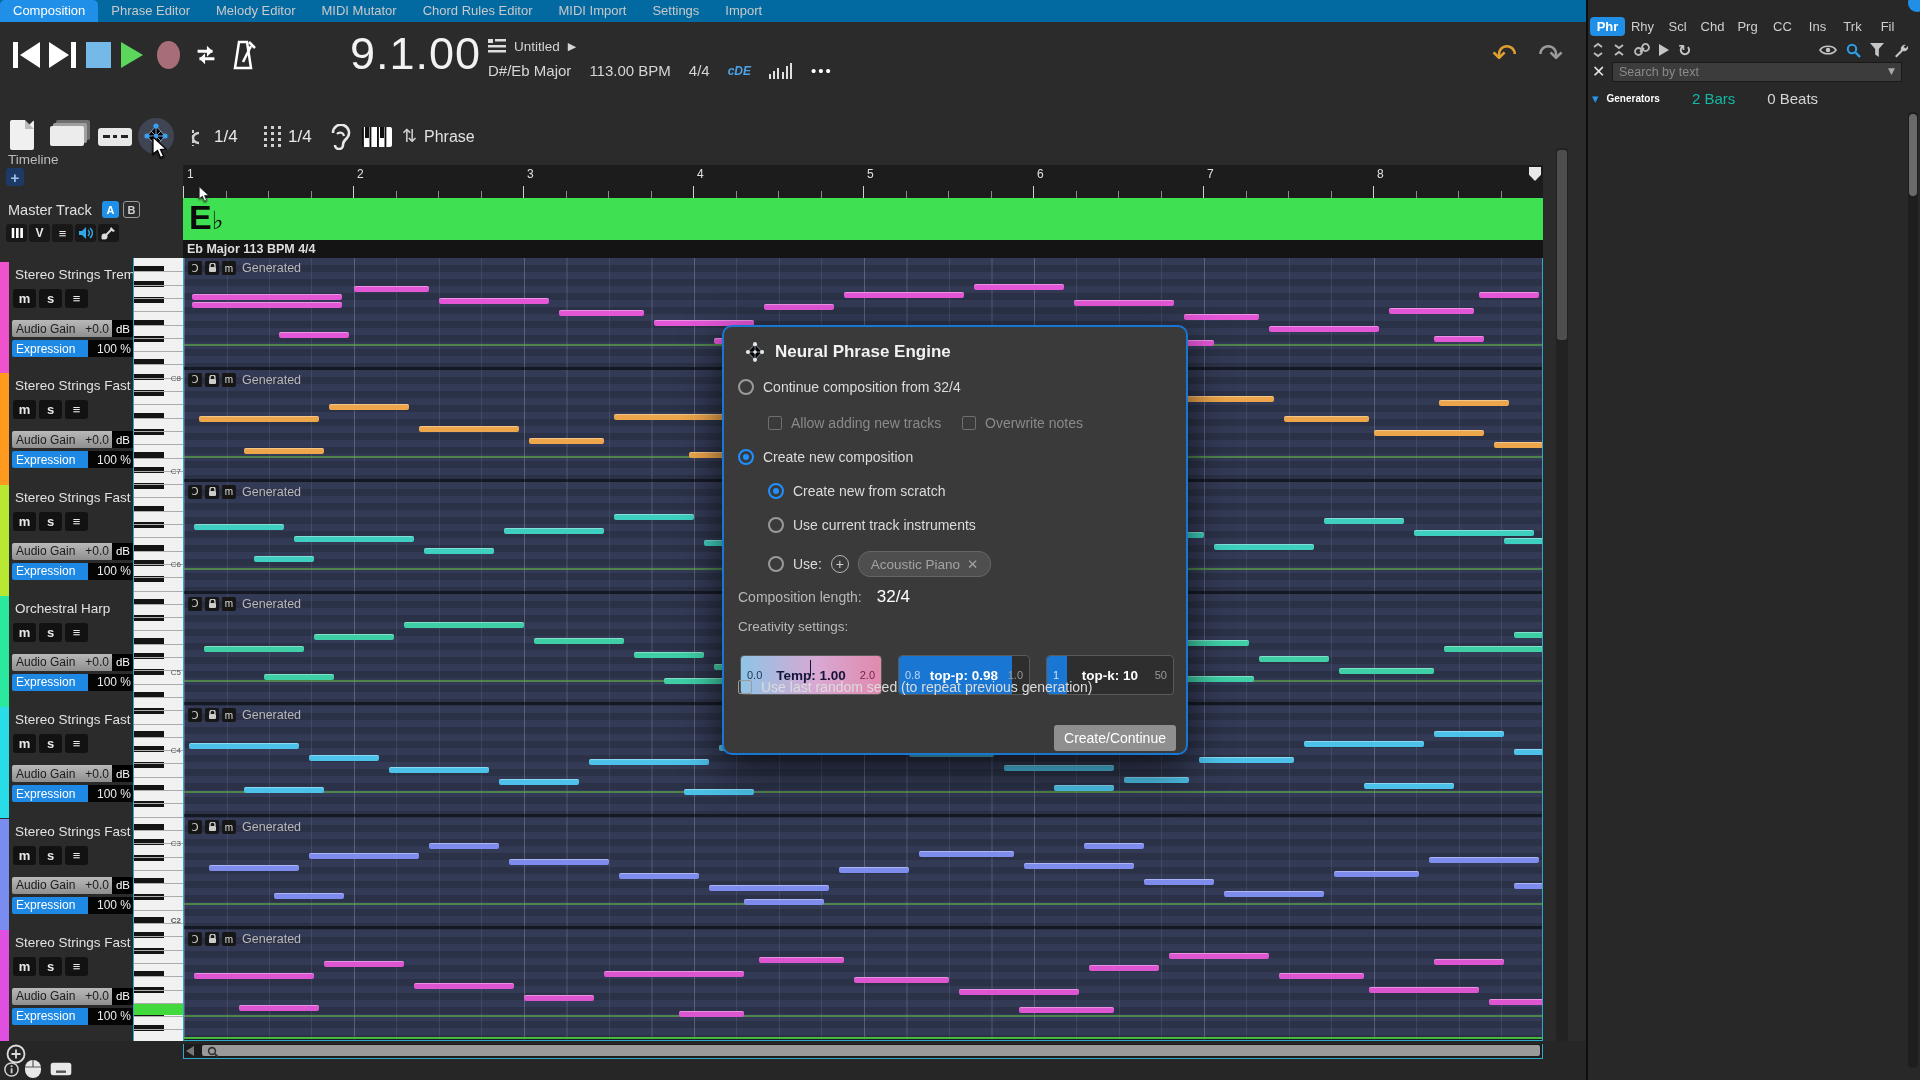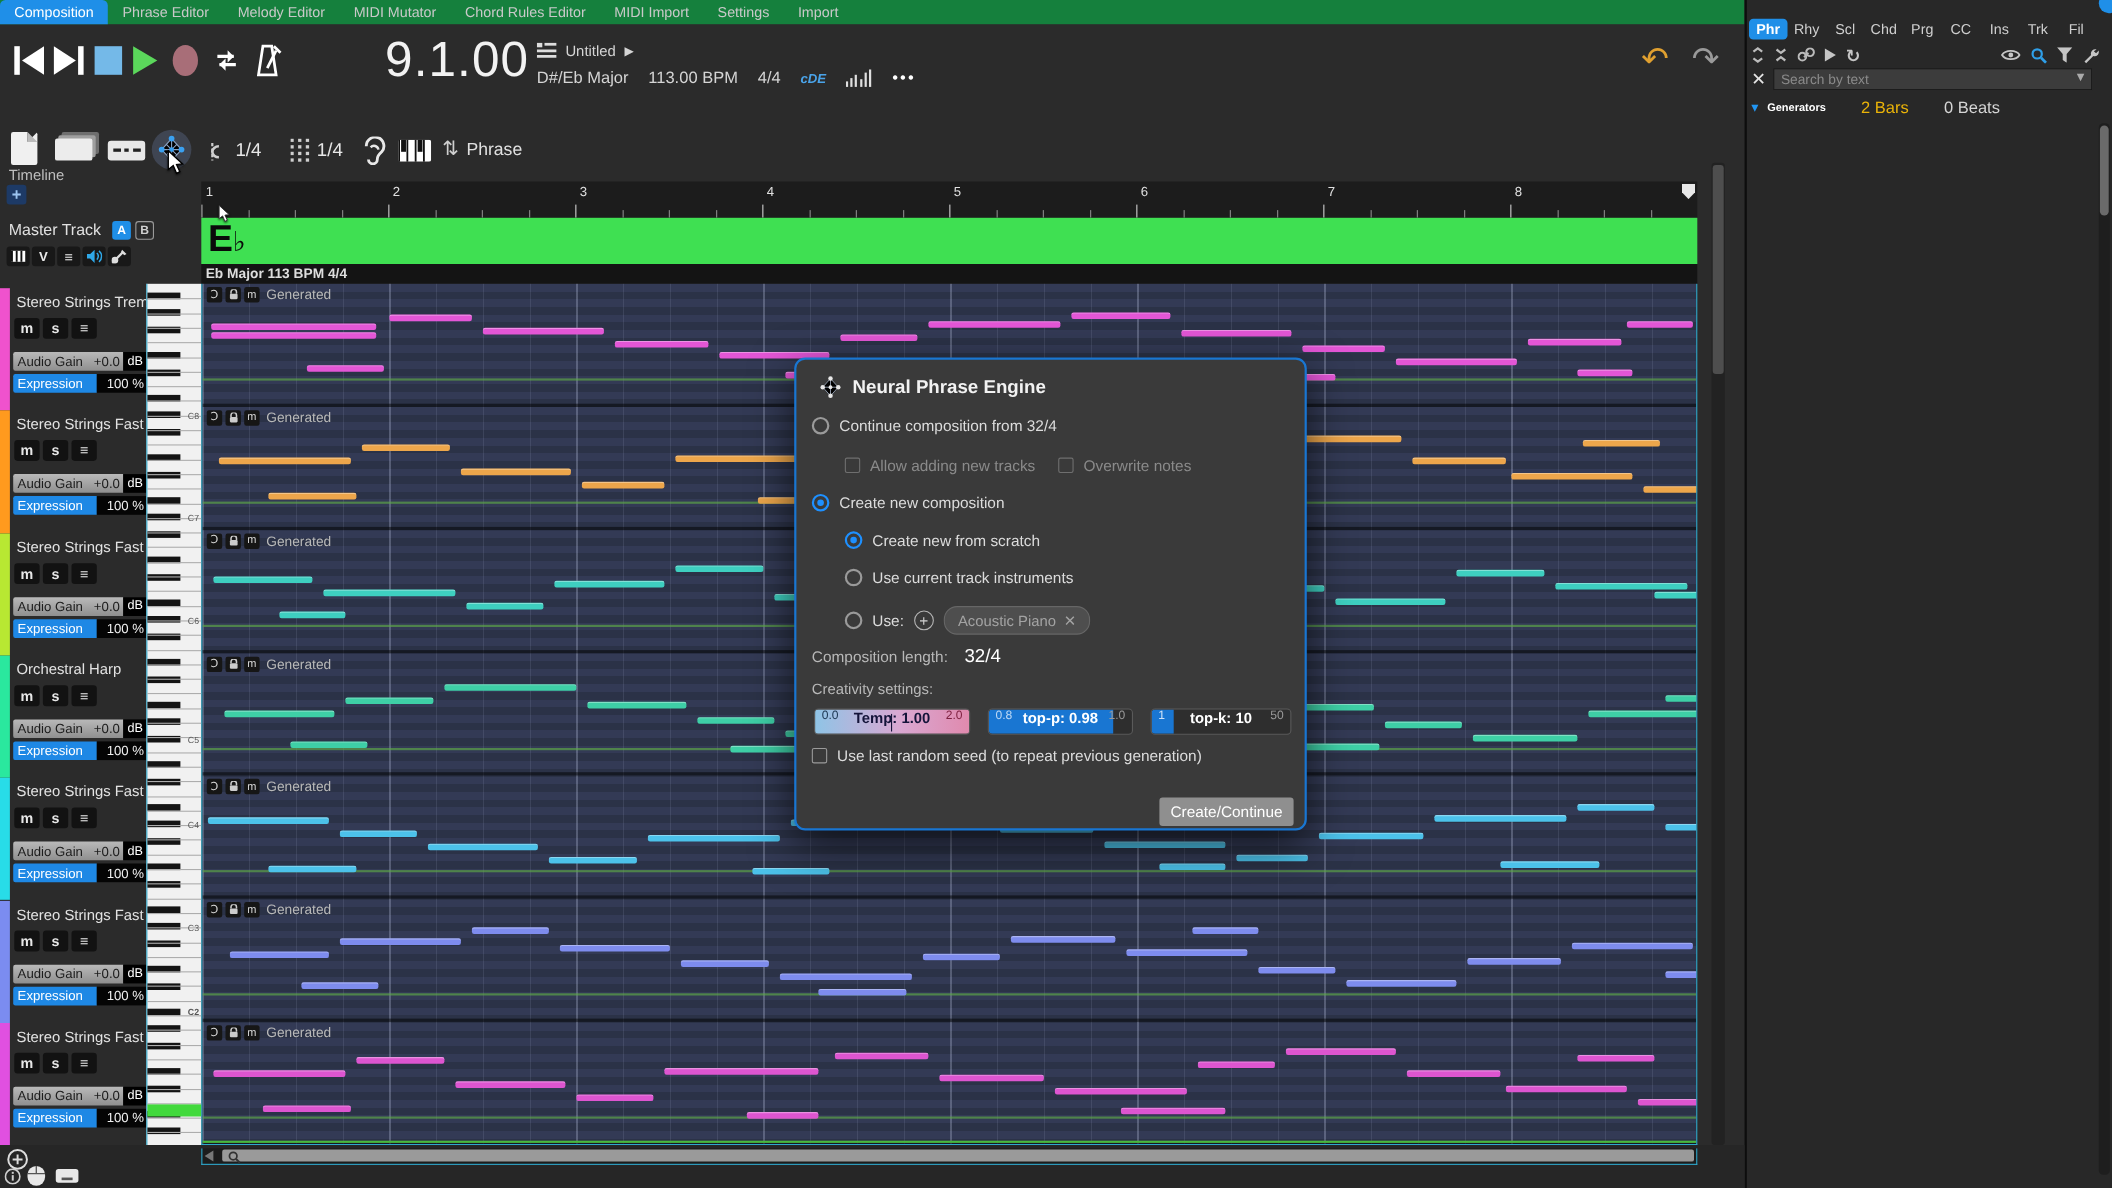--- a/index.html
+++ b/index.html
@@ -2,21 +2,21 @@
 <html><head>
 <meta charset="utf-8">
 <style>
   html,body{margin:0;padding:0;background:#111;}
   #app{position:relative;width:1920px;height:1080px;background:#2b2b2b;overflow:hidden;
        font-family:"Liberation Sans",sans-serif;color:#ddd;-webkit-font-smoothing:antialiased;}
   .abs{position:absolute;}
   .uni{font-family:"DejaVu Sans","Liberation Sans",sans-serif;}
 
   
-  .menubar{position:absolute;left:0;top:0;width:1586px;height:22px;background:#15803d;display:flex;align-items:flex-end;}
+  .menubar{position:absolute;left:0;top:0;width:1586px;height:22px;background:#0369a1;display:flex;align-items:flex-end;}
   .menu-item{font-size:13px;color:#c9c9c9;padding:3px 13px 4px;cursor:default;}
   .menu-item.active{background:#1f8fe8;color:#fff;border-radius:5px 5px 0 0;}
 
   
   .tbtn{position:absolute;top:38px;width:28px;height:34px;display:flex;align-items:center;justify-content:center;}
   .tri-r{width:0;height:0;border-top:13px solid transparent;border-bottom:13px solid transparent;border-left:22px solid #fff;}
   .bar-v{width:5px;height:26px;background:#fff;}
   .time{position:absolute;left:350px;top:28px;font-size:45px;color:#f2f2f2;letter-spacing:1px;}
   .songrow1{position:absolute;left:488px;top:38px;display:flex;align-items:center;gap:8px;font-size:13.5px;color:#d5d5d5;}
   .songrow2{position:absolute;left:488px;top:62px;display:flex;align-items:center;gap:18px;font-size:15px;color:#d5d5d5;}
@@ -83,22 +83,22 @@
   .radio{width:16px;height:16px;border:2px solid #9a9a9a;border-radius:50%;box-sizing:border-box;position:relative;flex:0 0 auto;}
   .radio.sel{border-color:#1e90ff;}
   .radio.sel::after{content:'';position:absolute;left:3px;top:3px;width:6px;height:6px;border-radius:50%;background:#1e90ff;}
   .cb{width:14px;height:14px;border:1.5px solid #9a9a9a;border-radius:2px;box-sizing:border-box;flex:0 0 auto;}
   .dim{color:#8a8a8a;}
   .cb.dim2{border-color:#6f6f6f;}
   .chip{height:24px;background:#4e4e4e;border:1px solid #666;border-radius:12px;color:#a3a3a3;font-size:13.5px;
         display:flex;align-items:center;gap:7px;padding:0 12px;}
   .pluscirc{width:18px;height:18px;border:1.5px solid #b5b5b5;border-radius:50%;color:#cfcfcf;font-size:14px;
             display:flex;align-items:center;justify-content:center;box-sizing:border-box;}
-  .slider{position:absolute;top:317px;height:24px;border-radius:4px;overflow:hidden;border:1px solid #5a5a5a;box-sizing:border-box;
-          font-size:13.5px;display:flex;}
+  .slider{position:absolute;top:328px;height:40px;border-radius:4px;overflow:hidden;border:1px solid #5a5a5a;box-sizing:border-box;
+          font-size:13.5px;display:flex;align-items:center;}
   .smin{position:absolute;left:6px;font-size:11px;}
   .smax{position:absolute;right:6px;font-size:11px;}
   .smid{width:100%;text-align:center;font-weight:bold;position:relative;}
   .dbtn{position:absolute;left:330px;top:398px;width:122px;height:26px;background:#8f8f8f;border-radius:3px;color:#fff;
         font-size:14px;display:flex;align-items:center;justify-content:center;}
 
   
   .sidebar{position:absolute;left:1586px;top:0;width:334px;height:1080px;background:#282828;border-left:2px solid #0d0d0d;box-sizing:border-box;}
   .sbtabs{position:absolute;left:2px;top:14px;width:318px;height:24px;display:flex;align-items:center;}
   .sbtab{font-size:13px;color:#cfcfcf;padding:2px 0;width:35px;text-align:center;}
@@ -946,21 +946,21 @@
         </span>
     </div>
 
     <div class="abs" style="left:4px;top:62px;font-size:16px;color:#e5e5e5">✕</div>
     <input class="sbsearch" placeholder="Search by text" style="">
     <div class="abs uni" style="left:300px;top:66px;font-size:9px;color:#aaa">▼</div>
 
     <div class="sbhdr">
       <span class="chev uni" style="font-size:13px">▾</span>
       <span style="font-size:10px;font-weight:bold;color:#fff">Generators</span>
-      <span style="font-size:15px;color:#eab308;margin-left:24px">2 Bars</span>
+      <span style="font-size:15px;color:#14b8a6;margin-left:24px">2 Bars</span>
       <span style="font-size:15px;color:#d5d5d5;margin-left:24px">0 Beats</span>
     </div>
 
     <div id="sbList"></div>
 
     <div style="position:absolute;right:2px;top:112px;width:10px;height:956px;background:#1e1e1e;border-radius:4px;">
       <div style="position:absolute;left:1px;top:2px;width:8px;height:82px;background:#6a6a6a;border-radius:4px;"></div>
     </div>
   </div>
 

